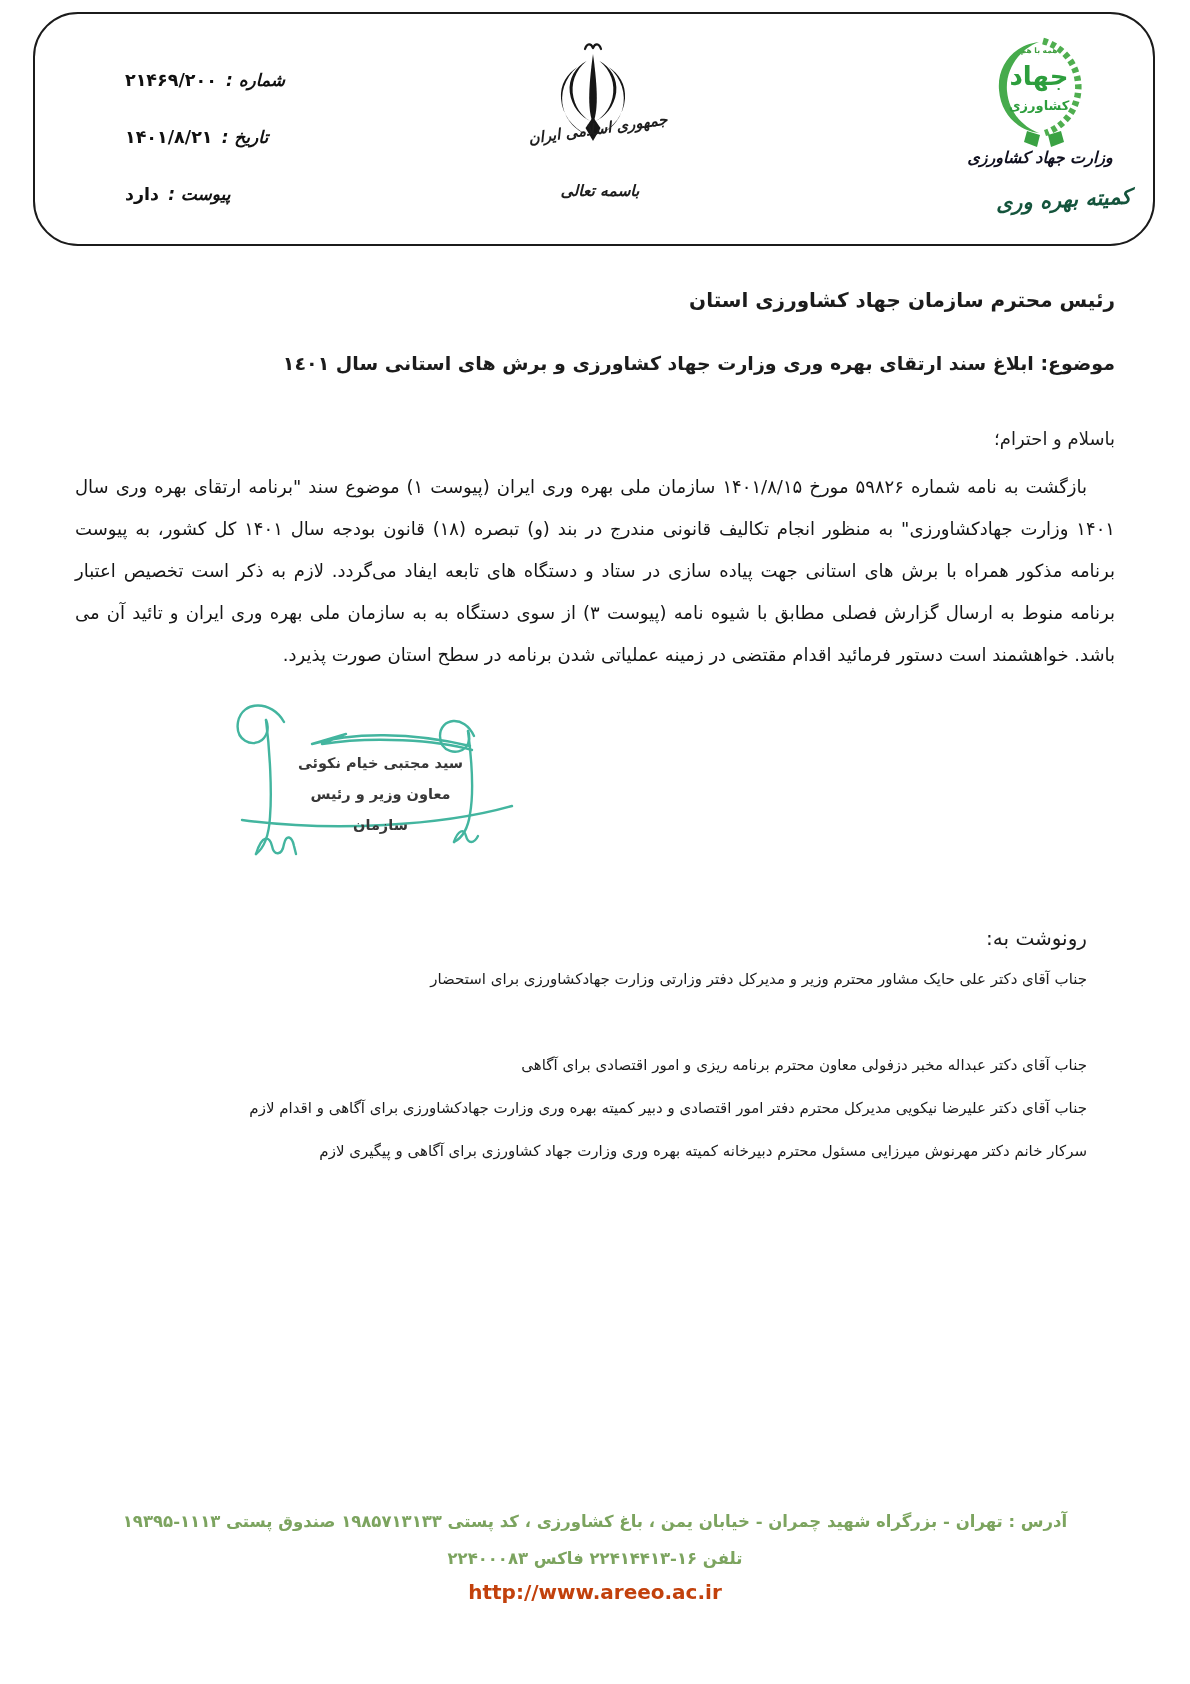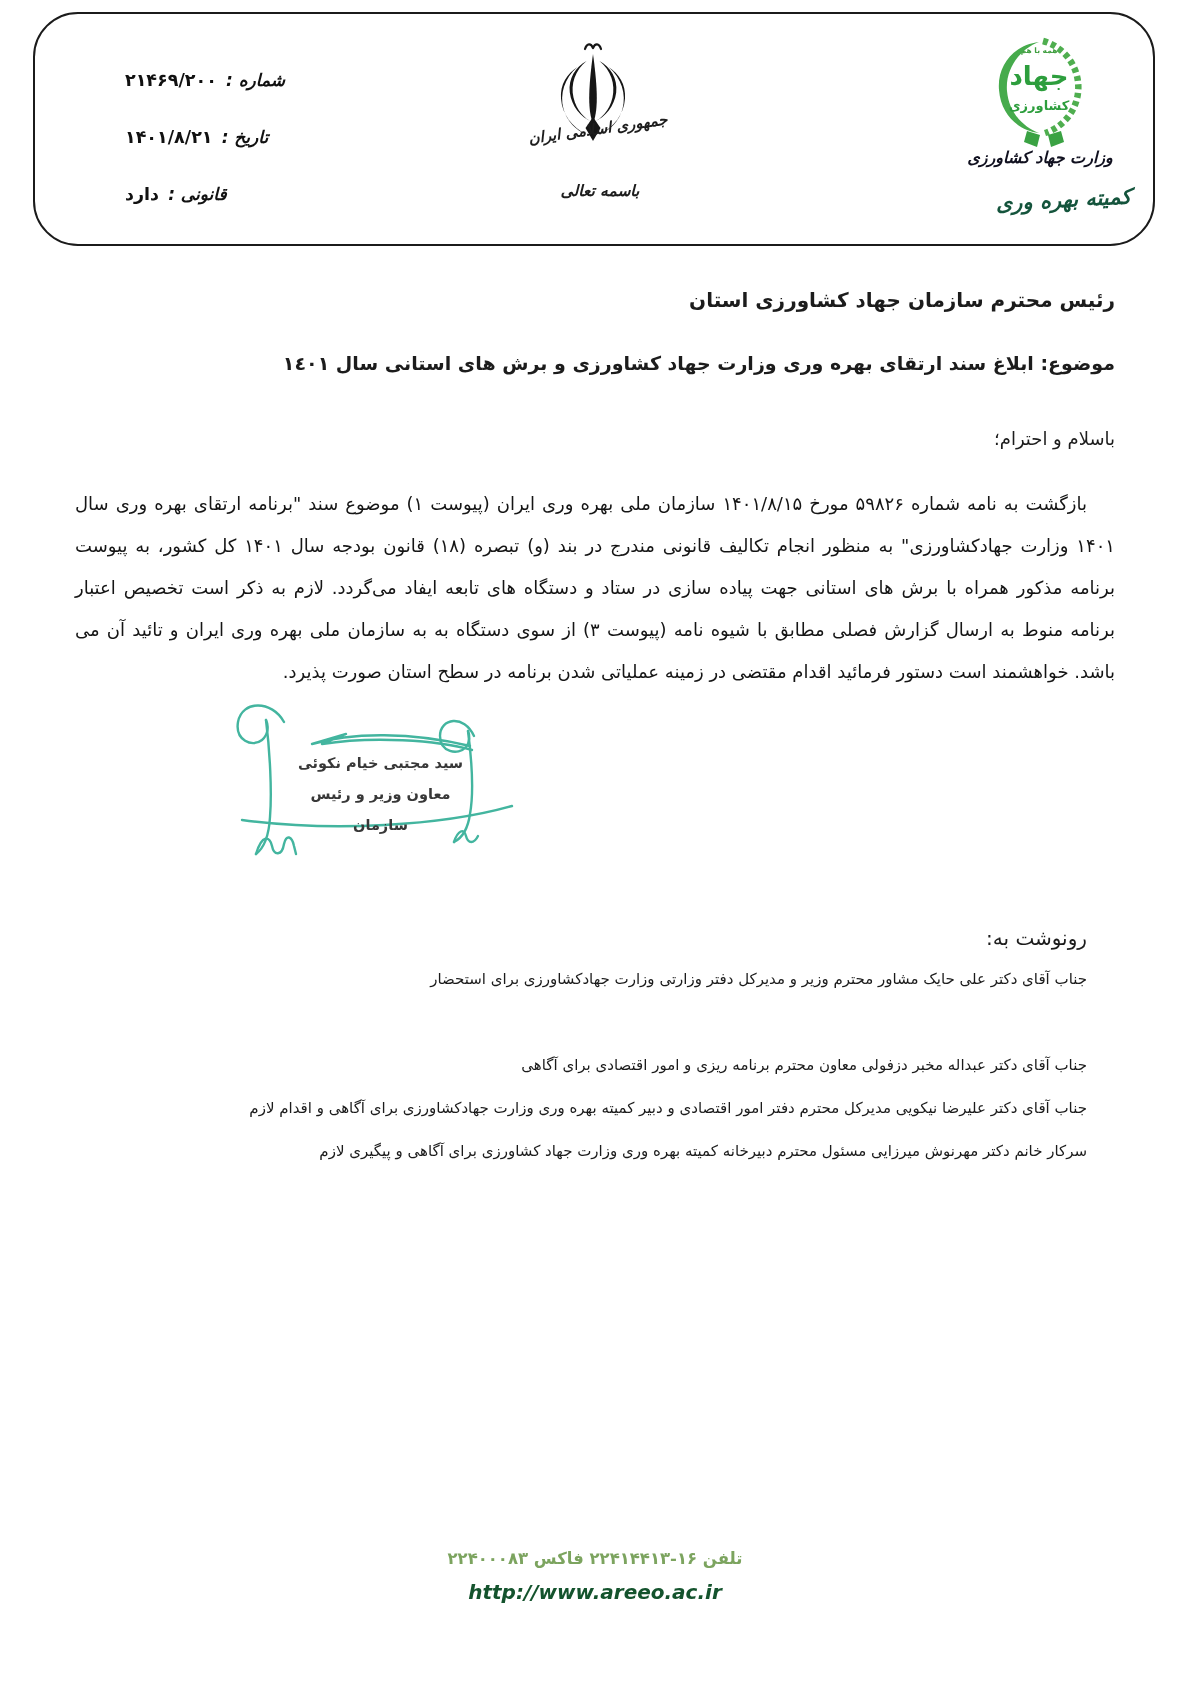--- a/index.html
+++ b/index.html
@@ -32,55 +32,55 @@
     font-size:13px;font-weight:bold;color:#2d9e3d;}
   .ministry{position:absolute;left:905px;top:134px;width:200px;text-align:center;
     font-style:italic;font-weight:bold;font-size:16px;color:#10101f;white-space:nowrap;}
   .committee{position:absolute;left:926px;top:174px;width:205px;text-align:center;
     font-style:italic;font-weight:bold;font-size:21px;color:#14543c;transform:rotate(-3deg);white-space:nowrap;}
   
   .recipient{position:absolute;right:75px;top:288px;font-size:20px;font-weight:bold;white-space:nowrap;margin-left:44px;}
   .subject{position:absolute;right:75px;top:352px;font-size:19px;font-weight:bold;white-space:nowrap;}
   .salutation{position:absolute;right:75px;top:428px;font-size:18px;}
   .body-par{
-    position:absolute;right:75px;top:483px;width:1040px;
+    position:absolute;right:75px;top:466px;width:1040px;
     font-size:18px;line-height:42px;text-align:justify;text-indent:28px;color:#151515;margin-left:41px;
   }
   
   .sig-svg{position:absolute;left:212px;top:692px;width:315px;height:185px;}
   .sig-text{position:absolute;left:283px;top:748px;width:195px;text-align:center;
     font-size:14.5px;font-weight:bold;color:#383838;line-height:31px;}
   
   .cc-label{position:absolute;right:103px;top:926px;font-size:20px;}
   .cc-item{position:absolute;right:103px;font-size:15px;white-space:nowrap;color:#1b1b1b;}
   .cc-0{top:970px;} .cc-1{top:1013px;} .cc-2{top:1056px;} .cc-3{top:1099px;} .cc-4{top:1142px;}
   
   .footer-line{position:absolute;left:0;right:0;text-align:center;color:#7ca45f;}
   .f1{top:1512px;font-size:16.5px;font-weight:bold;}
   .f2{top:1549px;font-size:16.5px;font-weight:bold;}
-  .f3{top:1580px;font-size:20px;font-weight:bold;direction:ltr;color:#14532d;font-style:italic;}
+  .f3{top:1580px;font-size:20px;font-weight:bold;direction:ltr;color:#c2410c;}
 </style>
 </head>
 <body>
 
 <div class="page">
 
   <div class="header-box">
 
     <div class="meta">
       <div class="meta-row">
         <span class="meta-label">شماره :</span>
         <span class="meta-value">۲۱۴۶۹/۲۰۰</span>
       </div>
       <div class="meta-row">
         <span class="meta-label">تاریخ :</span>
         <span class="meta-value">۱۴۰۱/۸/۲۱</span>
       </div>
       <div class="meta-row">
-        <span class="meta-label">قانونی :</span>
+        <span class="meta-label">پیوست :</span>
         <span class="meta-value">دارد</span>
       </div>
     </div>
 
     <svg class="emblem-svg" viewBox="0 0 90 104" aria-hidden="true">
       <g fill="#161616">
         <path d="M45 14 C47.5 32 48.8 47 48.8 58 C48.8 70 47.2 78 45 84 C42.8 78 41.2 70 41.2 58 C41.2 47 42.5 32 45 14 Z"></path>
         <path d="M45 77 L52.5 88 L45 101 L37.5 88 Z"></path>
         <path d="M38.5 21 C27 30.5 22.5 44 25.5 57.5 C28.5 70.5 37 79 44 82 C32.5 77 23.5 66 21.8 52.5 C20.2 38.5 27.5 27 38.5 21 Z"></path>
         <path d="M29.5 27 C16.5 38 11.5 54 15.5 69 C18.8 81 28 90.5 38.5 94.5 C24 87.5 14 74 13 58.5 C12 44.5 19 33.5 29.5 27 Z"></path>
@@ -126,16 +126,17 @@
     <div>سید مجتبی خیام نکوئی</div>
     <div>معاون وزیر و رئیس سازمان</div>
   </div>
 
   <div class="cc-label">رونوشت به:</div>
   <div class="cc-item cc-0">جناب آقای دکتر علی حایک مشاور محترم وزیر و مدیرکل دفتر وزارتی وزارت جهادکشاورزی برای استحضار</div>
   <div class="cc-item cc-2">جناب آقای دکتر عبداله مخبر دزفولی معاون محترم برنامه ریزی و امور اقتصادی برای آگاهی</div>
   <div class="cc-item cc-3">جناب آقای دکتر علیرضا نیکویی مدیرکل محترم دفتر امور اقتصادی و دبیر کمیته بهره وری وزارت جهادکشاورزی برای آگاهی و اقدام لازم</div>
   <div class="cc-item cc-4">سرکار خانم دکتر مهرنوش میرزایی مسئول محترم دبیرخانه کمیته بهره وری وزارت جهاد کشاورزی برای آگاهی و پیگیری لازم</div>
 
+  <div class="footer-line f1">آدرس : تهران - بزرگراه شهید چمران - خیابان یمن ، باغ کشاورزی ، کد پستی ۱۹۸۵۷۱۳۱۳۳ صندوق پستی ۱۱۱۳-۱۹۳۹۵</div>
   <div class="footer-line f2">تلفن ۱۶-۲۲۴۱۴۴۱۳ فاکس ۲۲۴۰۰۰۸۳</div>
   <div class="footer-line f3">http://www.areeo.ac.ir</div>
 
 </div>
 
 </body></html>

